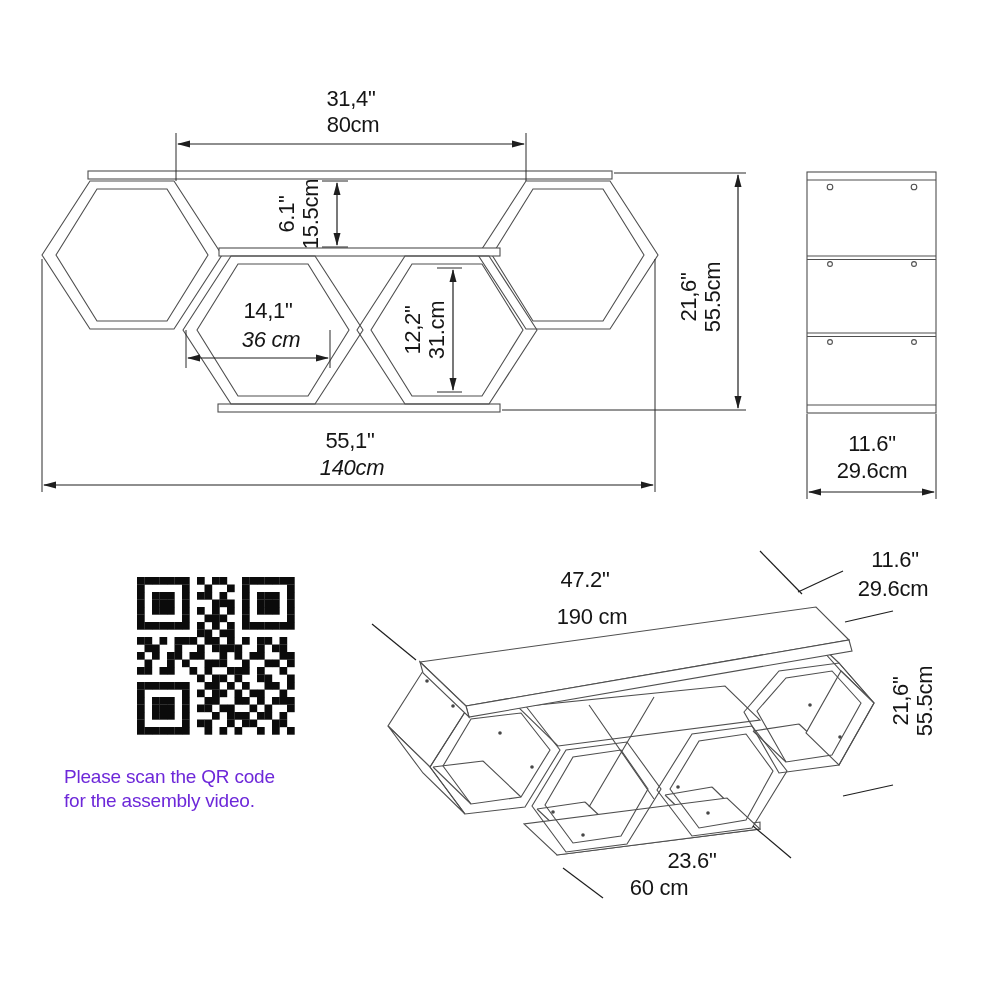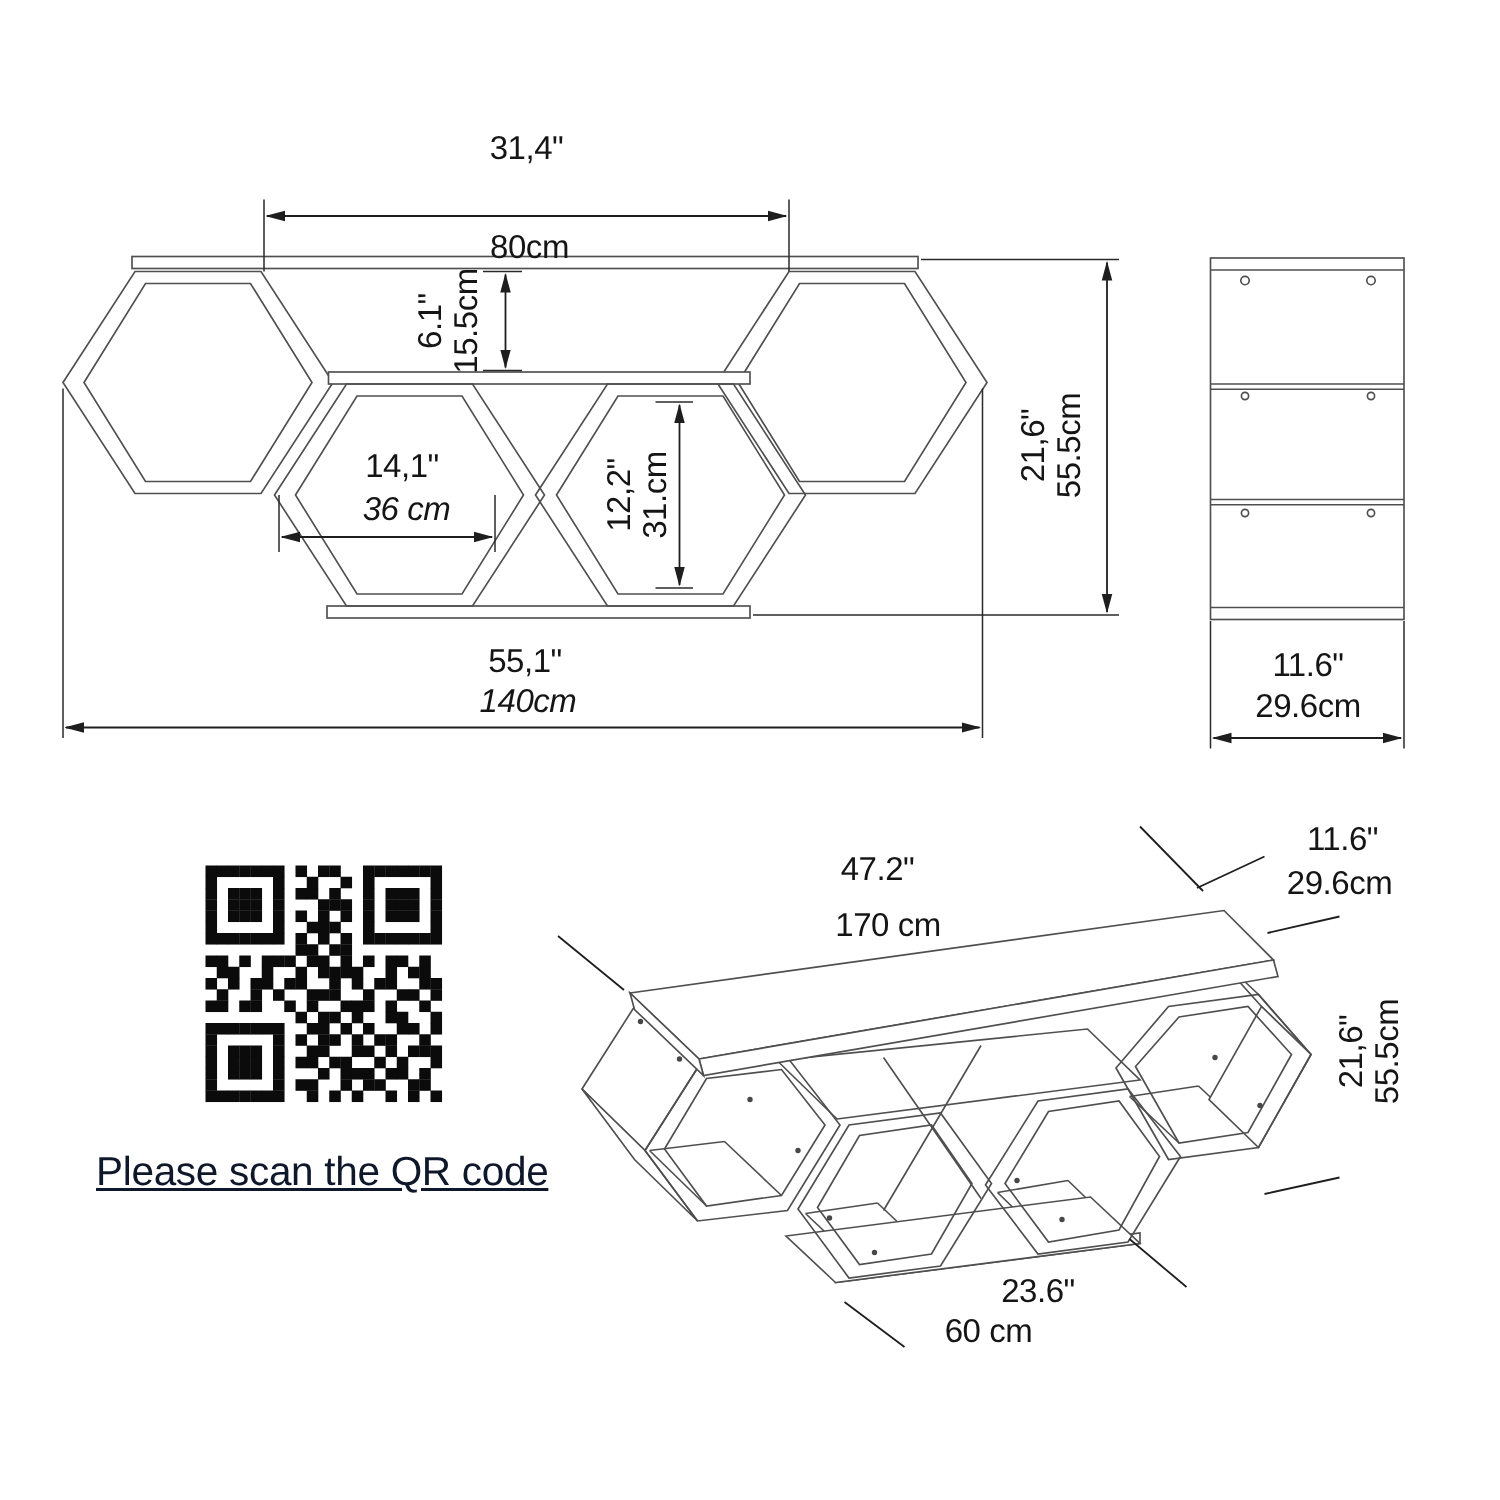--- a/index.html
+++ b/index.html
@@ -2,21 +2,21 @@
 <html><head>
 <meta charset="utf-8">
 <style>
   html,body{margin:0;padding:0;background:#fff;}
   #page{position:relative;width:1000px;height:1000px;background:#ffffff;overflow:hidden;
         font-family:"Liberation Sans", sans-serif;}
   svg{position:absolute;left:0;top:0;}
   .lbl{position:absolute;transform:translate(-50%,-50%);white-space:nowrap;
        font-size:22px;color:#151515;letter-spacing:-0.3px;text-align:center;line-height:1.1;}
   .lbl.rot{transform:translate(-50%,-50%) rotate(-90deg);}
-  .note{position:absolute;font-size:27px;color:#0f172a;line-height:1.25;letter-spacing:-0.2px;text-decoration:underline;}
+  .note{position:absolute;font-size:19px;color:#6d28d9;line-height:1.25;letter-spacing:-0.2px;}
   .ln{stroke:#4f4f4f;stroke-width:1.1;fill:none;}
   .lnf{stroke:#4f4f4f;stroke-width:1.1;fill:#ffffff;}
   .dim{stroke:#1e1e1e;stroke-width:1.2;fill:none;}
   .ext{stroke:#2a2a2a;stroke-width:1;fill:none;}
   .dot{fill:#474747;stroke:none;}
 </style>
 </head>
 <body>
 
 <div id="page">
@@ -376,21 +376,21 @@
         <rect x="204.5" y="727" width="7.7" height="7.7" fill="#0b0b0b"></rect>
         <rect x="219.5" y="727" width="7.7" height="7.7" fill="#0b0b0b"></rect>
         <rect x="234.5" y="727" width="7.7" height="7.7" fill="#0b0b0b"></rect>
         <rect x="257" y="727" width="7.7" height="7.7" fill="#0b0b0b"></rect>
         <rect x="272" y="727" width="7.7" height="7.7" fill="#0b0b0b"></rect>
         <rect x="287" y="727" width="7.7" height="7.7" fill="#0b0b0b"></rect>
       </g>
   </svg>
 
   <div class="lbl" style="left:351px;top:99px;">31,4"</div>
-  <div class="lbl" style="left:353px;top:125px;margin-top:40px;">80cm</div>
+  <div class="lbl" style="left:353px;top:125px;">80cm</div>
 
   <div class="lbl rot" style="left:299px;top:214px;">
     <div>6.1"</div>
     <div>15.5cm</div>
   </div>
 
   <div class="lbl" style="left:268px;top:311px;">14,1"</div>
   <div class="lbl" style="left:271px;top:340px;font-style:italic;">36 cm</div>
 
   <div class="lbl rot" style="left:425px;top:330px;">
@@ -403,30 +403,31 @@
     <div>55.5cm</div>
   </div>
 
   <div class="lbl" style="left:350px;top:441px;">55,1"</div>
   <div class="lbl" style="left:352px;top:468px;font-style:italic;">140cm</div>
 
   <div class="lbl" style="left:872px;top:444px;">11.6"</div>
   <div class="lbl" style="left:872px;top:471px;">29.6cm</div>
 
   <div class="lbl" style="left:585px;top:580px;">47.2"</div>
-  <div class="lbl" style="left:592px;top:617px;">170 cm</div>
+  <div class="lbl" style="left:592px;top:617px;">190 cm</div>
 
   <div class="lbl" style="left:895px;top:560px;">11.6"</div>
   <div class="lbl" style="left:893px;top:589px;">29.6cm</div>
 
   <div class="lbl rot" style="left:913px;top:701px;">
     <div>21,6"</div>
     <div>55.5cm</div>
   </div>
 
   <div class="lbl" style="left:692px;top:861px;">23.6"</div>
   <div class="lbl" style="left:659px;top:888px;">60 cm</div>
 
   <div class="note" style="left:64px;top:765px;">
     <div>Please scan the QR code</div>
+    <div>for the assembly video.</div>
   </div>
 
 </div>
 
 </body></html>

